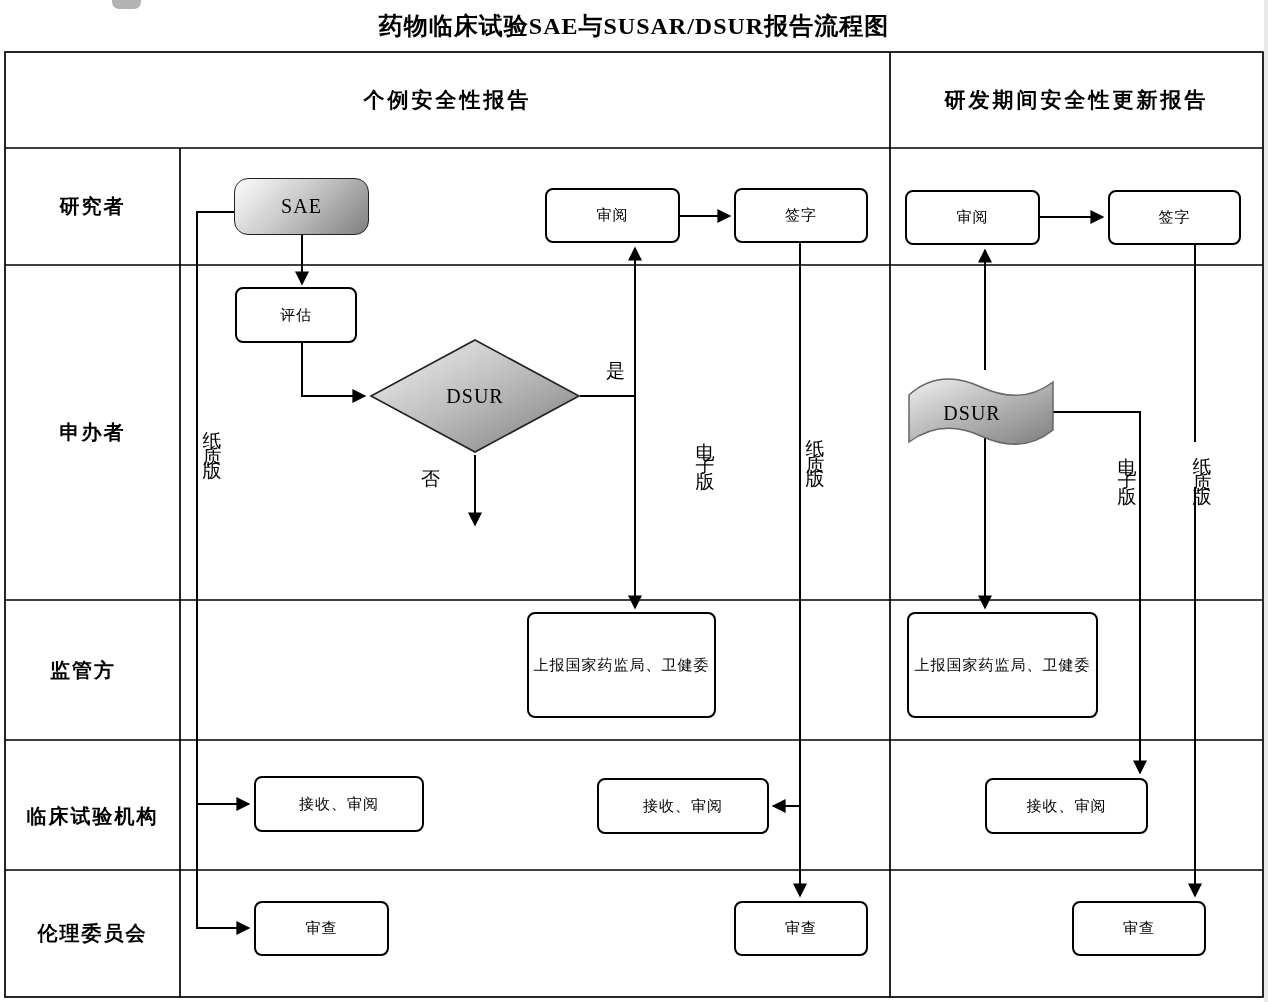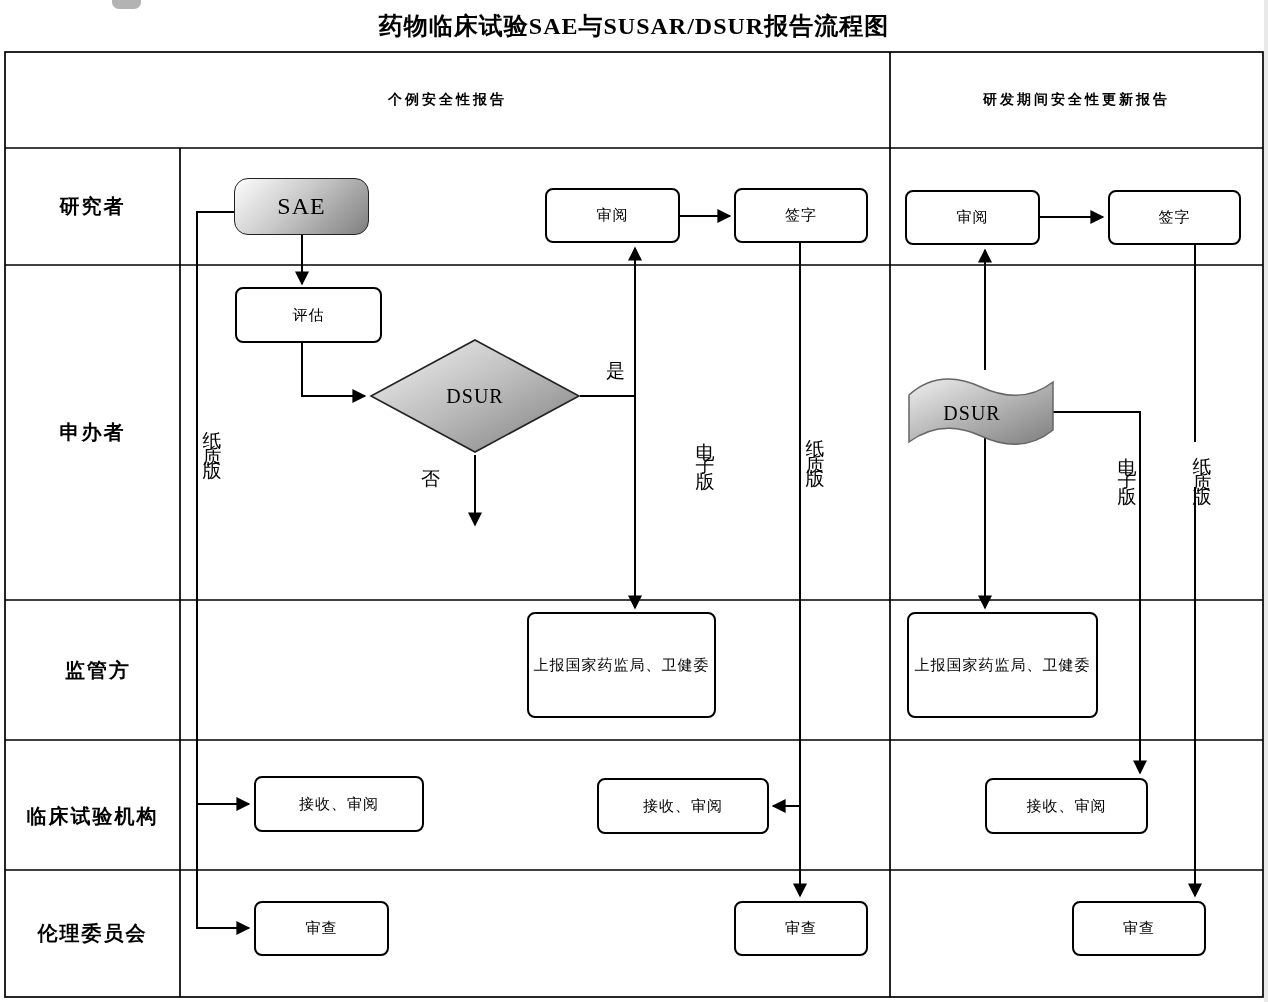--- a/index.html
+++ b/index.html
@@ -3,29 +3,29 @@
 <meta charset="utf-8">
 <style>
   * { margin:0; padding:0; box-sizing:border-box; }
   html,body { background:#ffffff; }
   body { font-family:"Liberation Serif","DejaVu Serif",serif; color:#000; }
   .canvas { position:relative; width:1268px; height:1002px; background:#fff; overflow:hidden; }
   .layer { position:absolute; left:0; top:0; width:1268px; height:1002px; z-index:1; }
   .title { position:absolute; left:0; top:10px; width:1268px; text-align:center;
            font-size:24px; font-weight:bold; z-index:2; letter-spacing:1px; }
   .header-cell { position:absolute; display:flex; align-items:center; justify-content:center;
-           font-size:14px; font-weight:bold; letter-spacing:3px; z-index:2; }
+           font-size:21px; font-weight:bold; letter-spacing:3px; z-index:2; }
   .lane-label { position:absolute; display:flex; align-items:center; justify-content:center;
            font-size:20px; font-weight:bold; letter-spacing:2px; z-index:2; }
   .node { position:absolute; background:#fff; border:2px solid #000; border-radius:8px;
            display:flex; align-items:center; justify-content:center;
            font-size:15px; letter-spacing:1px; z-index:3; }
   .node.multiline { line-height:1.8; }
   .node.grad { background:linear-gradient(135deg,#fdfdfd 0%,#c9c9c9 45%,#7f7f7f 100%);
-           border:1.6px solid #222; border-radius:14px; font-size:24px; }
+           border:1.6px solid #222; border-radius:14px; font-size:20px; }
   .shape { position:absolute; z-index:3; }
   .shape .t { position:absolute; left:0; top:0; right:0; bottom:0; display:flex;
            align-items:center; justify-content:center; font-size:20px; letter-spacing:1px; }
   .vlabel { position:absolute; writing-mode:vertical-rl; text-orientation:upright;
            font-size:19px; letter-spacing:15px; z-index:4; background:#fff; line-height:1; }
   .hlabel { position:absolute; font-size:19px; z-index:4; background:#fff; padding:0 2px; }
   .artifact { position:absolute; left:112px; top:0; width:29px; height:9px;
            background:#b3b3b3; border-radius:0 0 7px 7px; z-index:5; }
   .edge-shadow { position:absolute; left:1264px; top:0; width:4px; height:1002px;
            background:#e9e9e9; z-index:0; }
@@ -92,29 +92,29 @@
 
       <line x1="1195" y1="245" x2="1195" y2="896" marker-end="url(#arr)"></line>
     </g>
   </svg>
 
   <div class="header-cell" style="left:5px; top:52px; width:885px; height:96px;">个例安全性报告</div>
   <div class="header-cell" style="left:890px; top:52px; width:373px; height:96px;">研发期间安全性更新报告</div>
 
   <div class="lane-label" style="left:5px; top:148px; width:175px; height:117px;">研究者</div>
   <div class="lane-label" style="left:5px; top:265px; width:175px; height:335px;">申办者</div>
-  <div class="lane-label" style="left:20px; top:600px; width:156px; height:140px;">监管方</div>
+  <div class="lane-label" style="left:5px; top:600px; width:156px; height:140px;">监管方</div>
   <div class="lane-label" style="left:5px; top:740px; width:175px; height:152px;">临床试验机构</div>
   <div class="lane-label" style="left:5px; top:870px; width:175px; height:127px;">伦理委员会</div>
 
   <div class="node grad" style="left:234px; top:178px; width:135px; height:57px;">
     <span>SAE</span>
   </div>
 
-  <div class="node" style="left:235px; top:287px; width:147px; height:56px;">
+  <div class="node" style="left:235px; top:287px; width:122px; height:56px;">
     <span>评估</span>
   </div>
 
   <div class="shape" style="left:368px; top:337px; width:214px; height:118px;">
     <svg width="214" height="118" viewBox="0 0 214 118" xmlns="http://www.w3.org/2000/svg">
       <defs>
         <linearGradient id="dg" x1="0" y1="0" x2="1" y2="1">
           <stop offset="0" stop-color="#f4f4f4"></stop>
           <stop offset="0.5" stop-color="#bcbcbc"></stop>
           <stop offset="1" stop-color="#7d7d7d"></stop>

